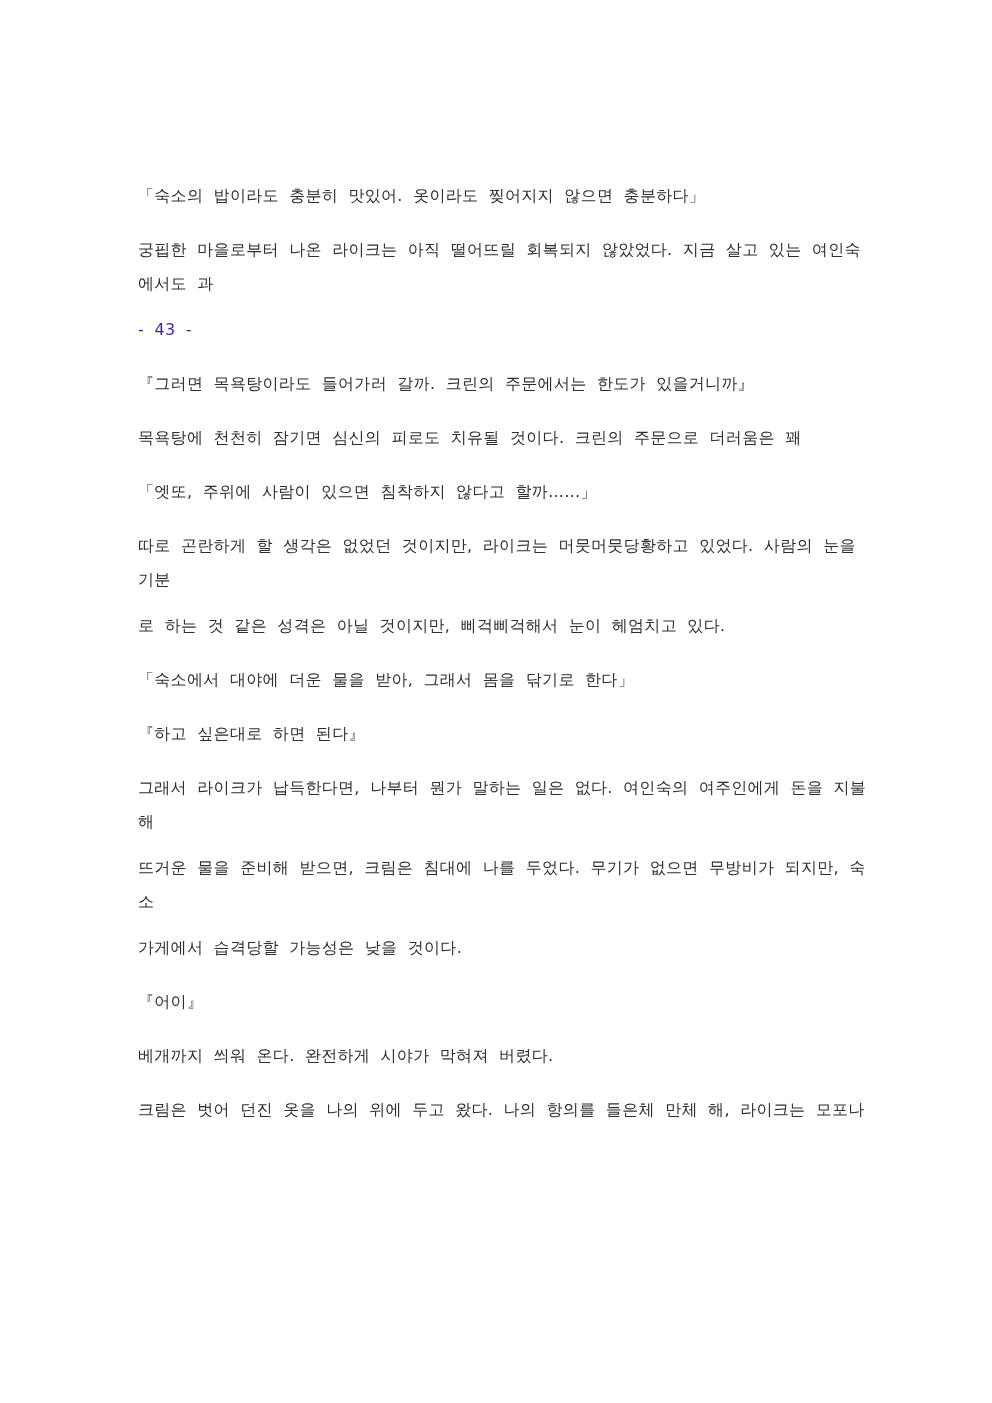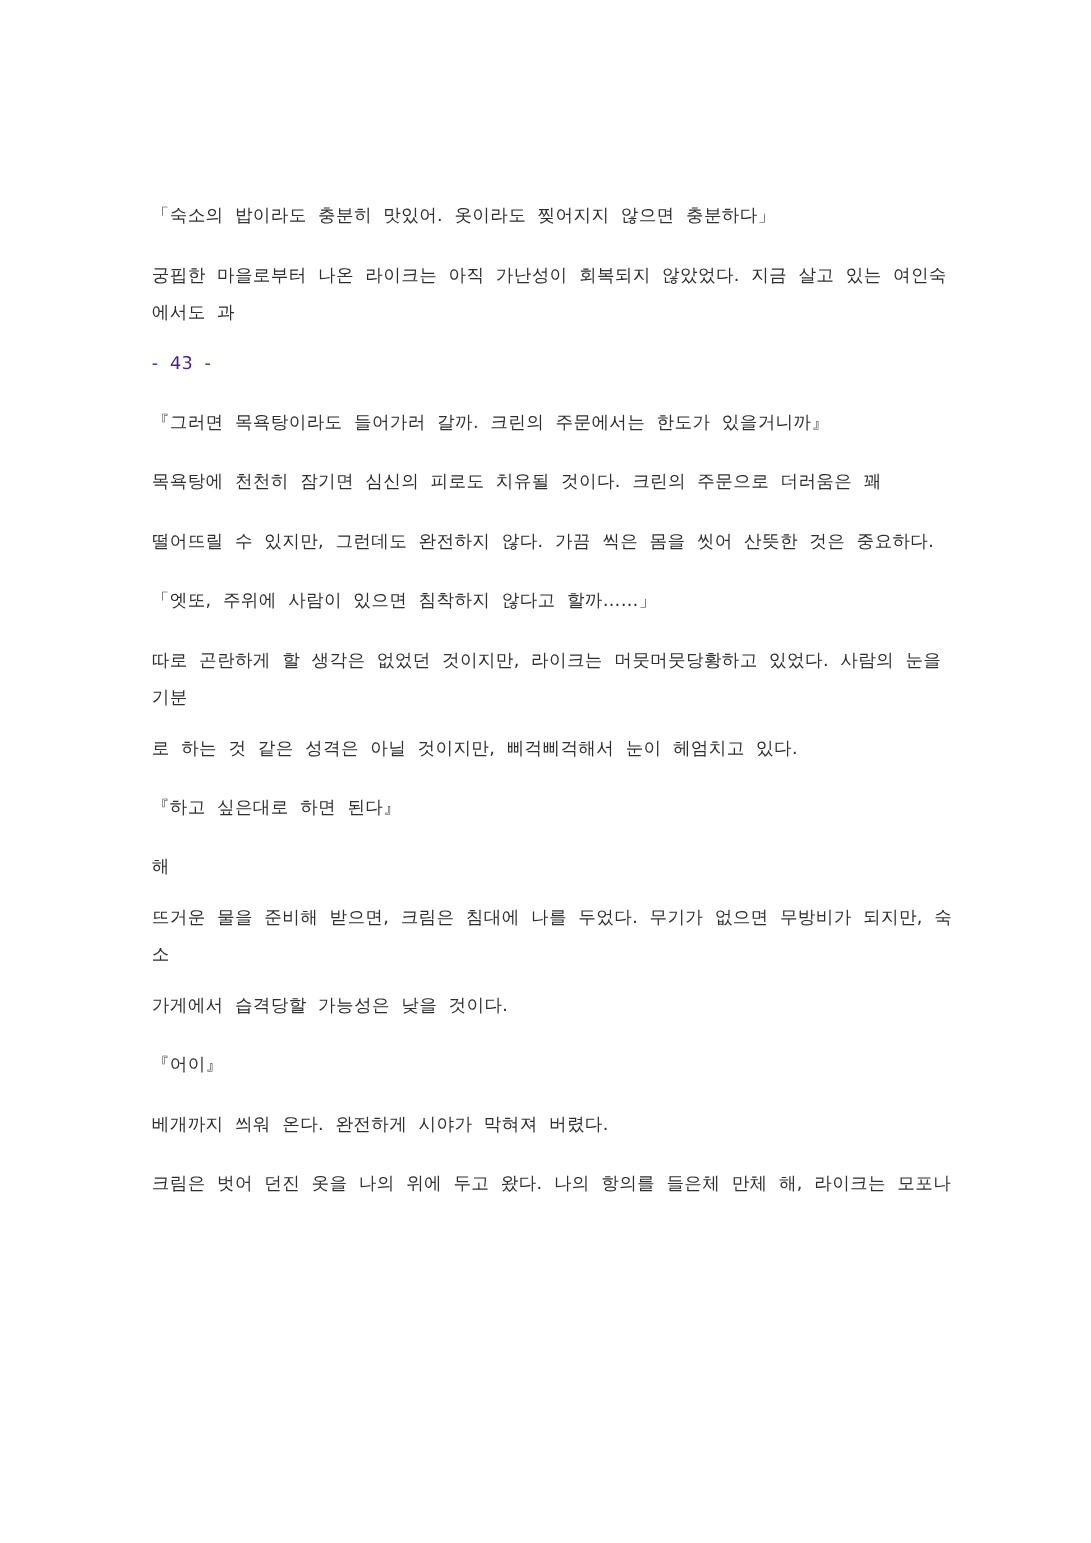--- a/index.html
+++ b/index.html
@@ -43,60 +43,61 @@
 <body>
 
 <div class="page">
   <div class="content">
 
     <div class="para">
       <div class="line">「숙소의 밥이라도 충분히 맛있어. 옷이라도 찢어지지 않으면 충분하다」</div>
     </div>
 
     <div class="para two-line">
-      <div class="line">궁핍한 마을로부터 나온 라이크는 아직 가난성이 회복되지 않았었다. 지금 살고 있는 여인숙</div>
+      <div class="line">궁핍한 마을로부터 나온 라이크는 아직 떨어뜨릴 회복되지 않았었다. 지금 살고 있는 여인숙</div>
       <div class="line">에서도 과</div>
     </div>
 
     <div class="para page-number">
       <div class="line">- 43 -</div>
     </div>
 
 
     <div class="para">
       <div class="line">『그러면 목욕탕이라도 들어가러 갈까. 크린의 주문에서는 한도가 있을거니까』</div>
     </div>
 
     <div class="para">
       <div class="line">목욕탕에 천천히 잠기면 심신의 피로도 치유될 것이다. 크린의 주문으로 더러움은 꽤</div>
     </div>
 
-    <div class="para">
-      <div class="line">떨어뜨릴 수 있지만, 그런데도 완전하지 않다. 가끔 씩은 몸을 씻어 산뜻한 것은 중요하다.</div>
-    </div>
 
     <div class="para">
       <div class="line">「엣또, 주위에 사람이 있으면 침착하지 않다고 할까……」</div>
     </div>
 
     <div class="para two-line">
       <div class="line">따로 곤란하게 할 생각은 없었던 것이지만, 라이크는 머뭇머뭇당황하고 있었다. 사람의 눈을</div>
       <div class="line">기분</div>
     </div>
 
     <div class="para">
       <div class="line">로 하는 것 같은 성격은 아닐 것이지만, 삐걱삐걱해서 눈이 헤엄치고 있다.</div>
     </div>
 
+    <div class="para">
+      <div class="line">「숙소에서 대야에 더운 물을 받아, 그래서 몸을 닦기로 한다」</div>
+    </div>
 
     <div class="para">
       <div class="line">『하고 싶은대로 하면 된다』</div>
     </div>
 
     <div class="para two-line">
+      <div class="line">그래서 라이크가 납득한다면, 나부터 뭔가 말하는 일은 없다. 여인숙의 여주인에게 돈을 지불</div>
       <div class="line">해</div>
     </div>
 
     <div class="para two-line">
       <div class="line">뜨거운 물을 준비해 받으면, 크림은 침대에 나를 두었다. 무기가 없으면 무방비가 되지만, 숙</div>
       <div class="line">소</div>
     </div>
 
     <div class="para">
       <div class="line">가게에서 습격당할 가능성은 낮을 것이다.</div>

